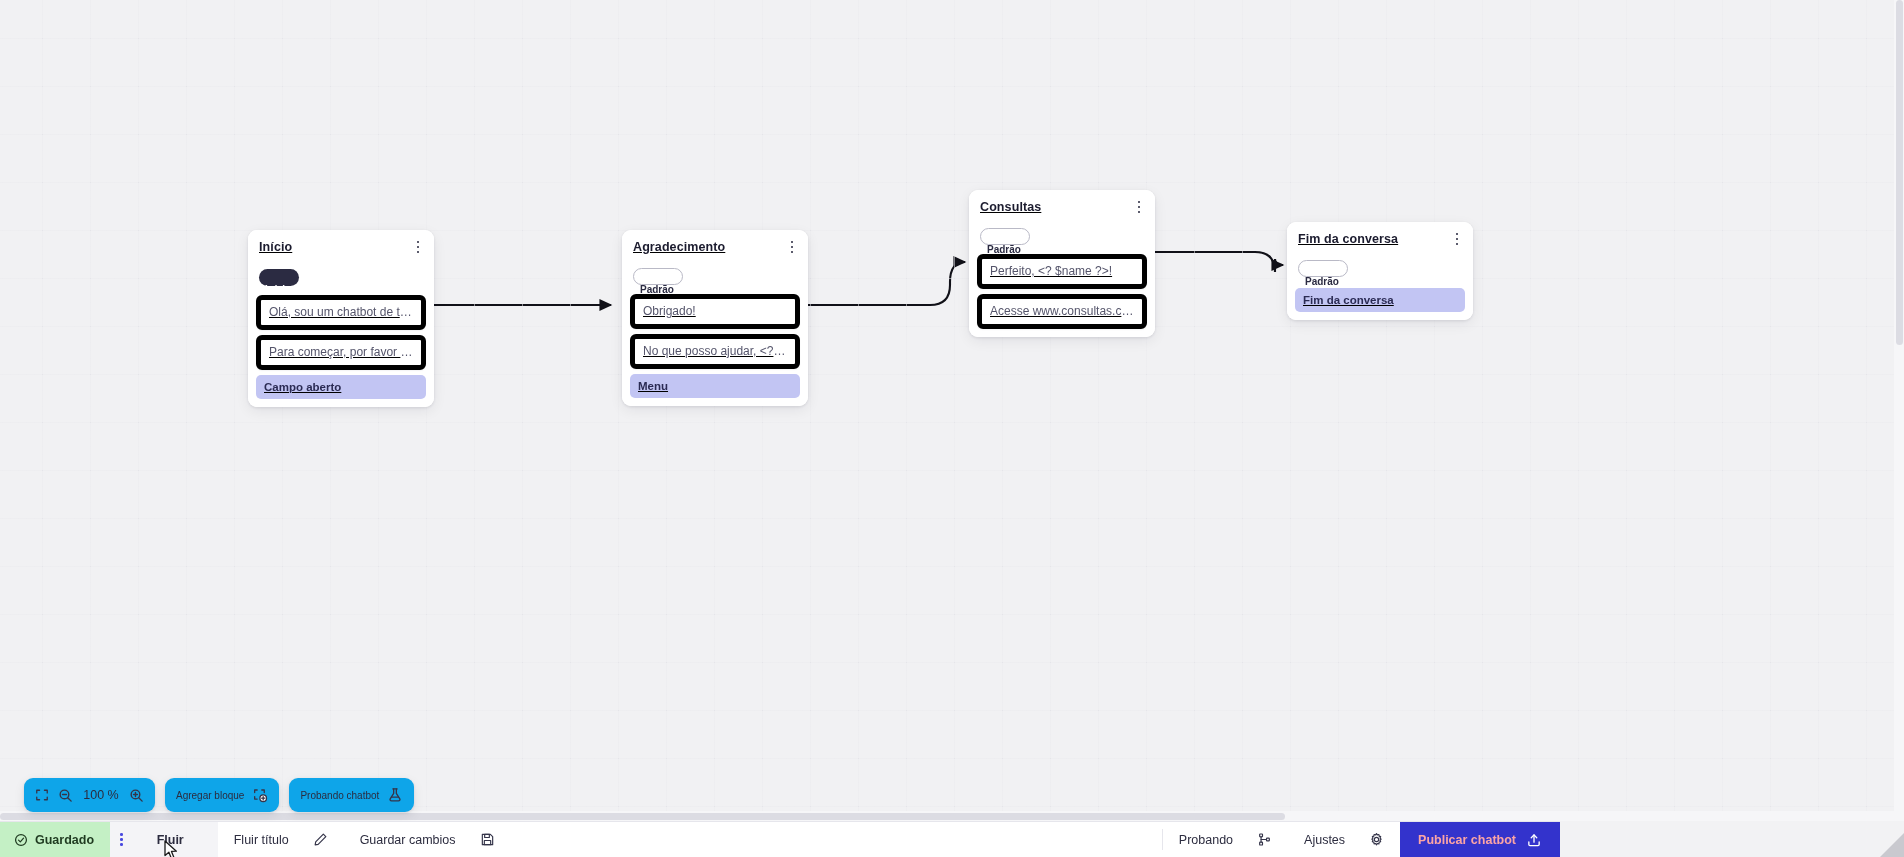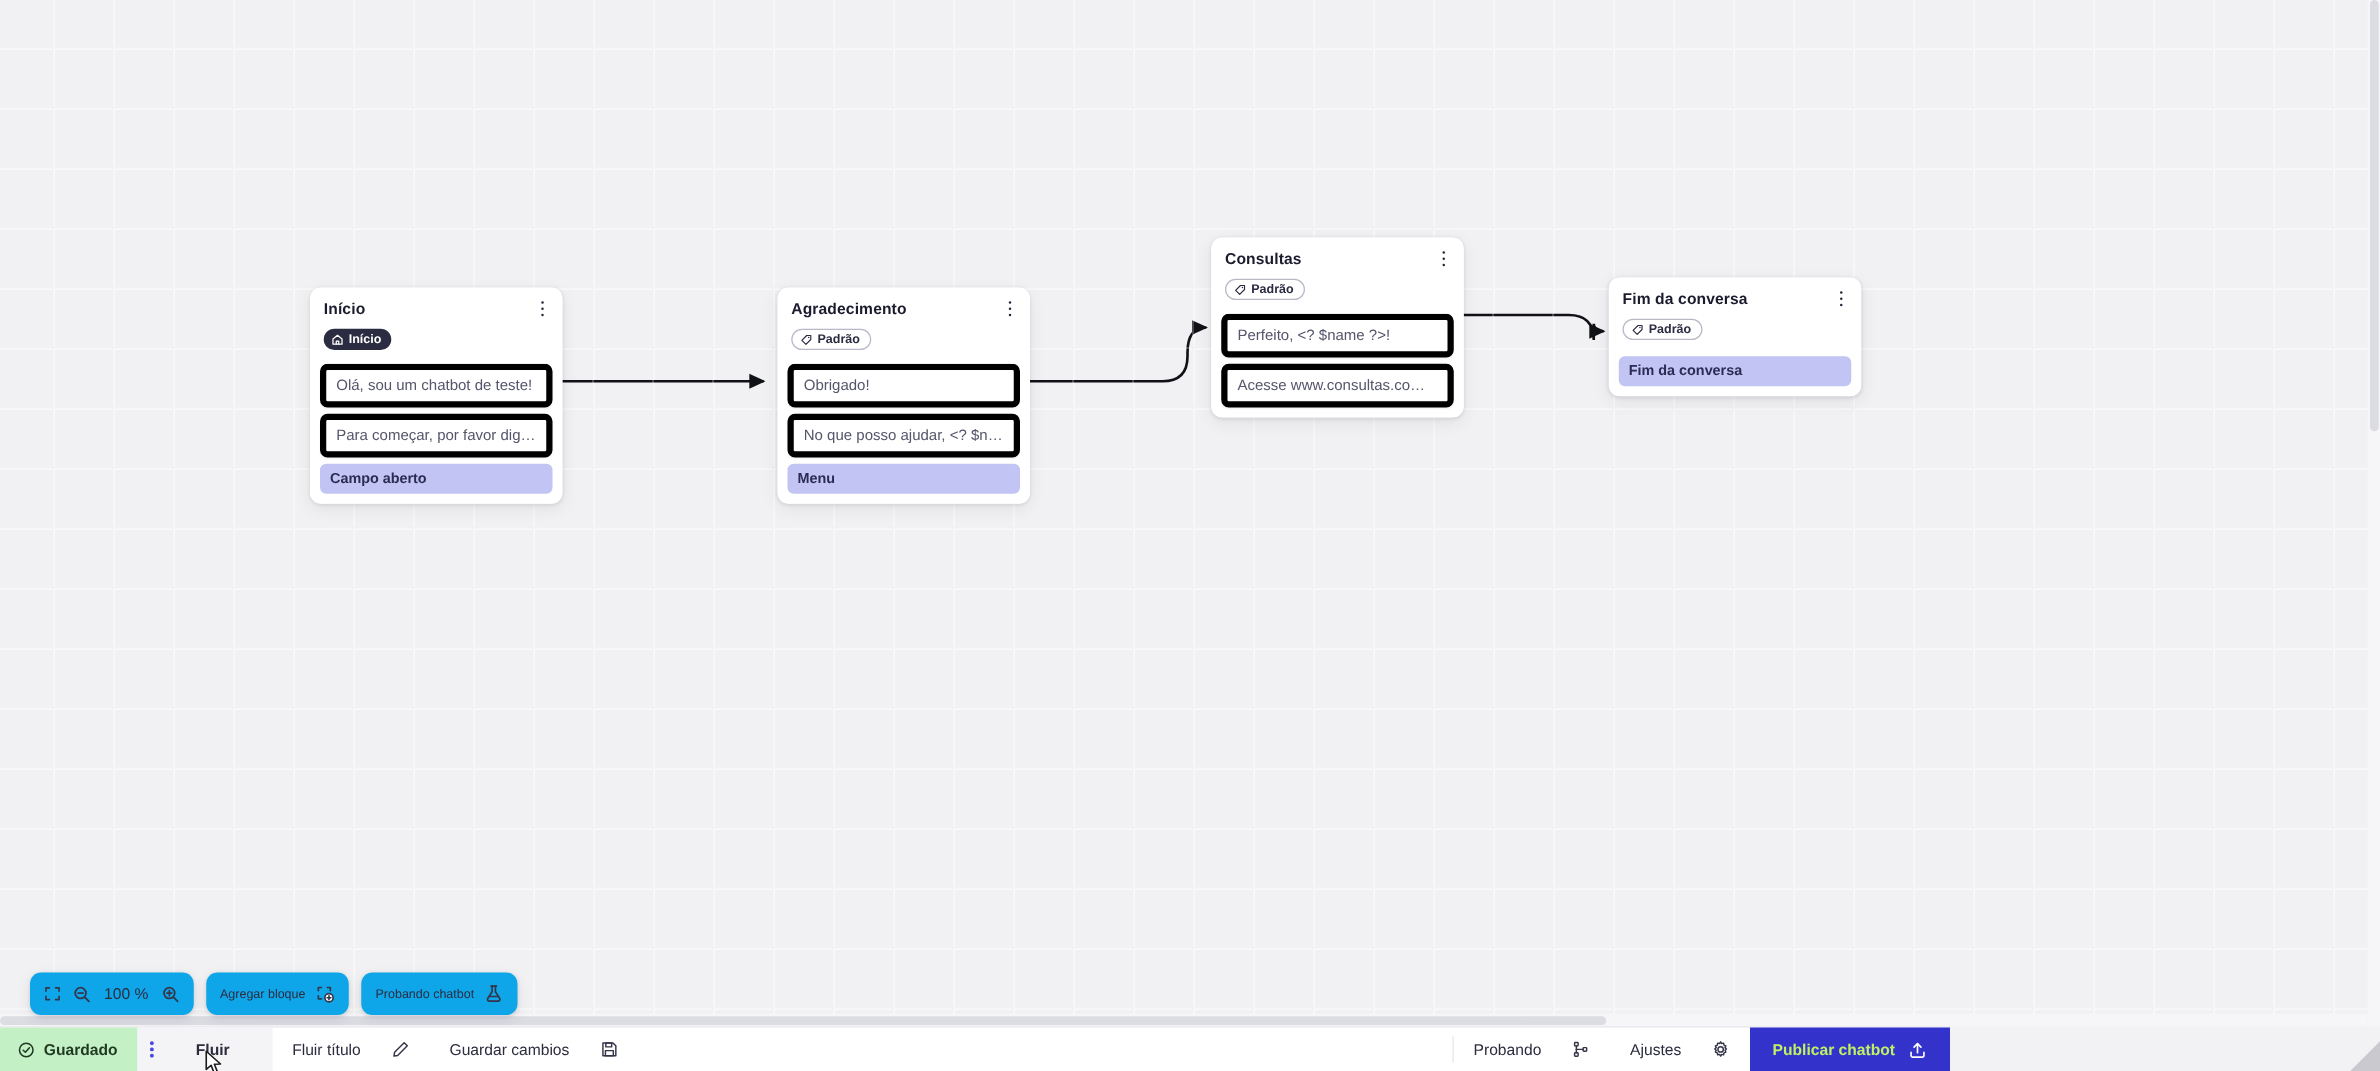--- a/index.html
+++ b/index.html
@@ -36,26 +36,27 @@
     background-position: -6px -10px;
     pointer-events:none;
   }
 
   
   #edges { position: absolute; left: 0; top: 0; width: 1904px; height: 821px; pointer-events: none; }
 
   
   .node {
     position: absolute;
-    width: 202px;
+    width: 186px;
     background: #ffffff;
     border-radius: 9px;
     box-shadow: 0 1px 3px rgba(20,20,43,.10), 0 4px 14px rgba(20,20,43,.07);
     overflow: hidden;
     z-index: 5;
+    text-decoration: underline;
   }
   .node-head {
     padding: 10px 11px 9px 11px;
     position: relative;
     background: #fff;
   }
   .node-title {
     font-size: 12.5px;
     font-weight: 700;
     color: #1b1b2e;
@@ -68,29 +69,30 @@
     top: 8px; right: 8px;
     width: 16px; height: 18px;
     display: flex; flex-direction: column;
     align-items: center; justify-content: center; gap: 2.5px;
     cursor: pointer;
     border-radius: 4px;
   }
   .kebab i { display:block; width: 2.6px; height: 2.6px; border-radius: 50%; background: #26263c; }
 
   .badge {
-    display: inline-flex; align-items: center; gap: 4px;
+    display: inline-flex; align-items: center; gap: 16px;
     margin-top: 8px;
     height: 17px;
     padding: 0 8px 0 6px;
     border-radius: 10px;
     font-size: 10px;
     font-weight: 700;
     line-height: 1;
     white-space: nowrap;
+    flex-direction: column;
   }
   .badge.dark { background: #2b2b42; color: #fff; }
   .badge.outline { background: #fff; color: #2b2b42; border: 1px solid #b9b9c6; }
   .badge svg { display:block; }
 
   .node-body { padding: 0 8px 8px 8px; background: #fff; }
   .msg {
     background: #fff;
     border: 5px solid #000000;
     border-radius: 6px;
@@ -169,21 +171,21 @@
     white-space: nowrap;
   }
   .bb-item.tab-active { background: #f4f4f7; font-weight: 700; color:#2c2c3f; }
   .bb-dots { display:flex; flex-direction:column; gap:2.5px; align-items:center; padding: 0 10px; cursor:pointer; justify-content:center;}
   .bb-dots i { width:2.6px; height:2.6px; border-radius:50%; background:#4a4ae0; }
   .bb-spacer { flex: 1; }
   .bb-sep { width:1px; background:#e6e6ec; margin: 7px 0; }
   .publish {
     display:flex; align-items:center; gap:10px;
     background:#3333cc;
-    color:#bef264; font-weight:700;
+    color:#fca5a5; font-weight:700;
     padding: 0 18px;
     cursor:pointer;
     white-space:nowrap;
   }
 
   
   #vscroll-track { position:absolute; right:0; top:0; width:10px; height:821px; background:#f6f6f8; z-index:15; }
   #vscroll-thumb { position:absolute; right:1.5px; top:0px; width:7px; height:345px; background:#dcdce3; border-radius:4px; z-index:16; cursor:pointer; }
   #hscroll-track { position:absolute; left:0; bottom:36px; height:10px; width:1894px; background:#f6f6f8; z-index:15; }
   #hscroll-thumb { position:absolute; left:0px; bottom:37.5px; height:7px; width:1285px; background:#dcdce3; border-radius:4px; z-index:16; cursor:pointer; }

